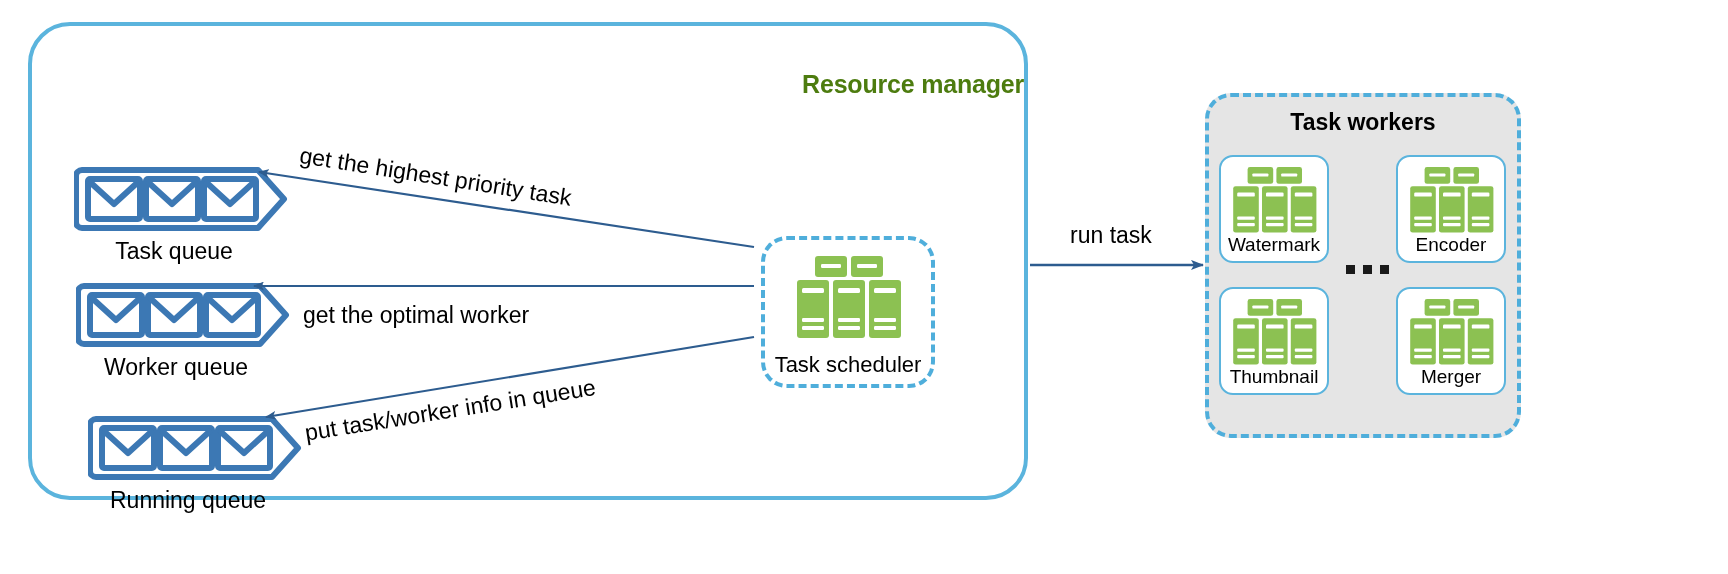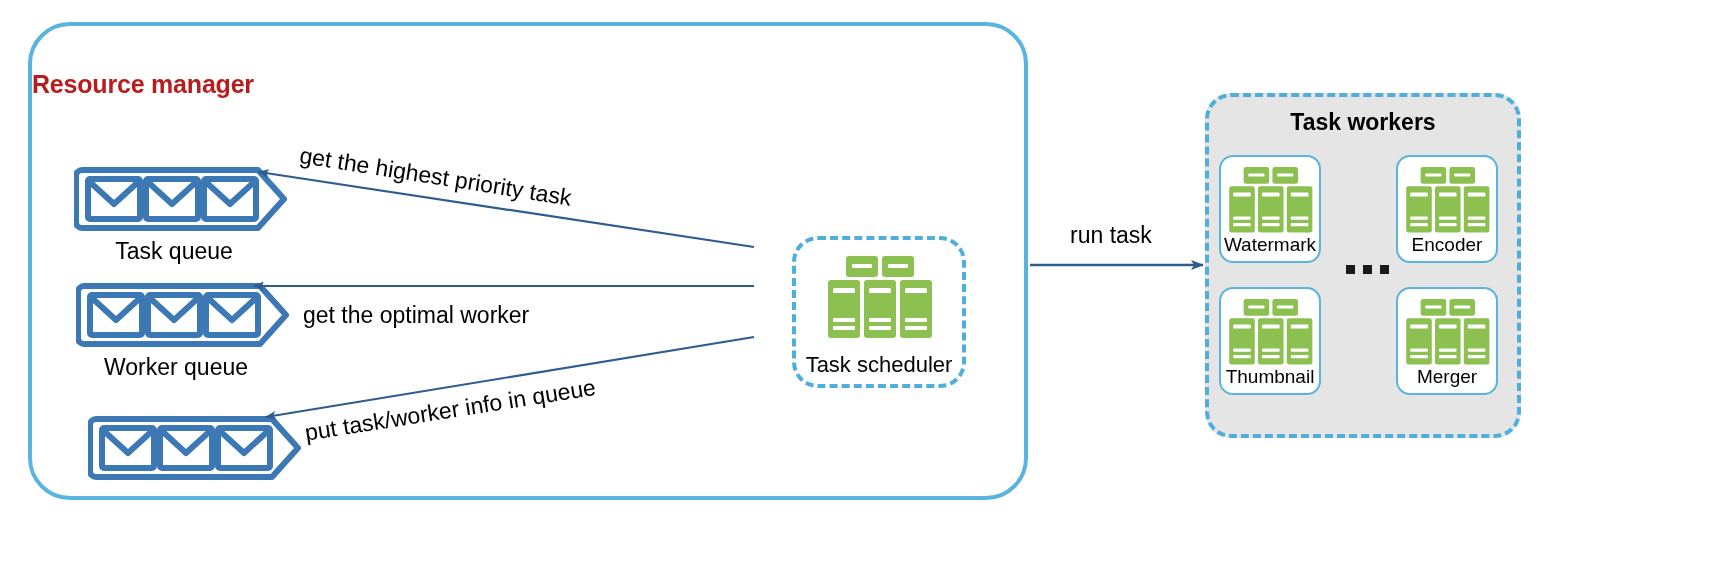--- a/index.html
+++ b/index.html
@@ -28,24 +28,24 @@
     border: 4px solid #5BB4DD;
     border-radius: 42px;
     box-sizing: border-box;
     background: #ffffff;
   }
   #resource-manager-title {
     position: absolute;
     left: 0;
     top: 44px;
     width: 100%;
-    text-align: left;
+    text-align: right;
     font-size: 25px;
     font-weight: bold;
-    color: #b91c1c;
+    color: #4d7c0f;
     letter-spacing: -0.2px;
   }
 
   
   .queue {
     position: absolute;
     width: 218px;
     height: 74px;
   }
   .queue-shape { position: absolute; left: 0; top: 0; }
@@ -58,21 +58,21 @@
     font-size: 23px;
     color: #000000;
   }
   #queue-task    { left: 42px;  top: 136px; }
   #queue-worker  { left: 44px;  top: 252px; }
   #queue-running { left: 56px;  top: 385px; }
 
   
   #task-scheduler {
     position: absolute;
-    left: 760px;
+    left: 729px;
     top: 210px;
     width: 174px;
     height: 152px;
     border: 4px dashed #4FAEDB;
     border-radius: 26px;
     box-sizing: border-box;
     background: #ffffff;
   }
   #task-scheduler .srv-wrap {
     position: absolute;
@@ -108,21 +108,21 @@
     left: 0;
     top: 12px;
     width: 100%;
     text-align: center;
     font-size: 23px;
     font-weight: bold;
     color: #000000;
   }
   .worker-card {
     position: absolute;
-    width: 102px;
+    width: 110px;
     height: 108px;
     border: 2px solid #5BB4DD;
     border-radius: 14px;
     box-sizing: border-box;
     background: #ffffff;
   }
   .worker-card .srv-wrap {
     position: absolute;
     left: 50%;
     top: 10px;
@@ -243,20 +243,21 @@
         <path d="M8 8 h176 l26 29 -26 29 h-176 a6 6 0 0 1 -6 -6 v-46 a6 6 0 0 1 6 -6 z" fill="#ffffff" stroke="#3C78B4" stroke-width="6" stroke-linejoin="round"></path>
         <g fill="none" stroke="#3C78B4" stroke-width="6" stroke-linejoin="round" stroke-linecap="round">
           <rect x="14" y="17" width="52" height="40" rx="2"></rect>
           <polyline points="17,21 40,42 63,21"></polyline>
           <rect x="72" y="17" width="52" height="40" rx="2"></rect>
           <polyline points="75,21 98,42 121,21"></polyline>
           <rect x="130" y="17" width="52" height="40" rx="2"></rect>
           <polyline points="133,21 156,42 179,21"></polyline>
         </g>
       </svg>
+      <div class="queue-label">Running queue</div>
     </div>
 
     <div id="task-scheduler">
       <span class="srv-wrap">
         <svg width="118" height="84" viewBox="0 0 118 84">
           <g fill="#8CC152">
             <rect x="26" y="0" width="32" height="21" rx="3"></rect>
             <rect x="62" y="0" width="32" height="21" rx="3"></rect>
             <rect x="8" y="24" width="32" height="58" rx="3"></rect>
             <rect x="44" y="24" width="32" height="58" rx="3"></rect>

